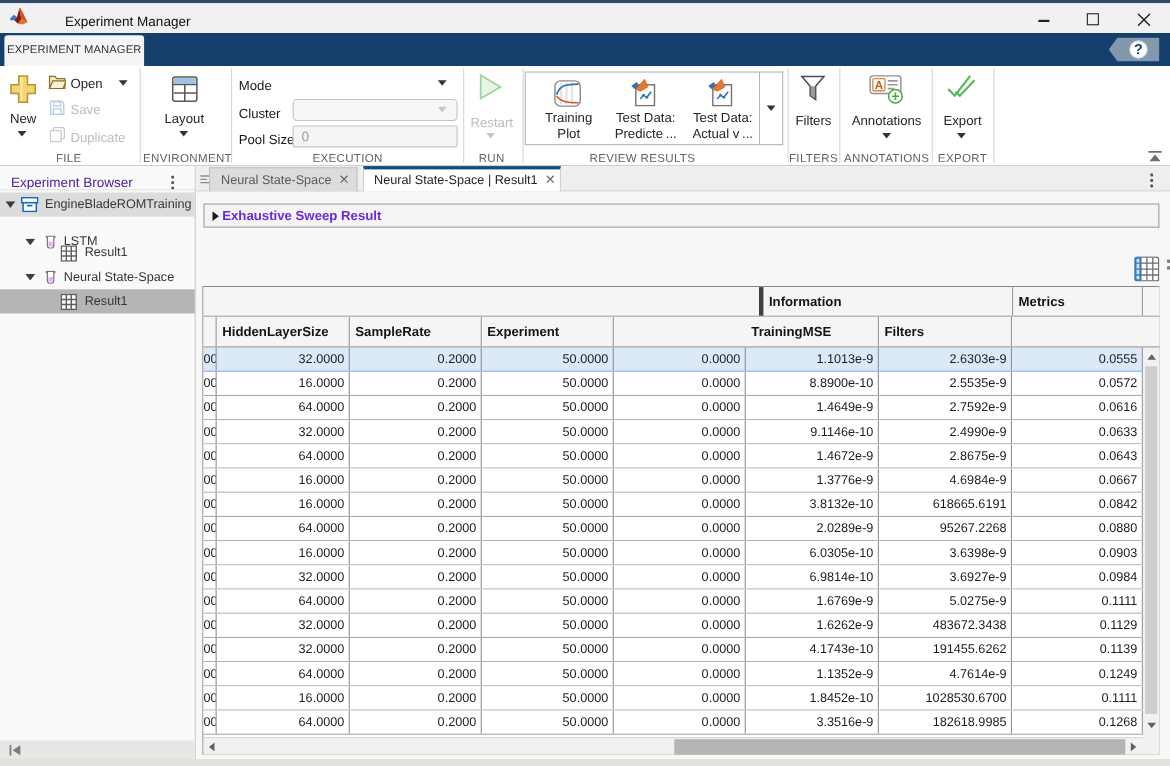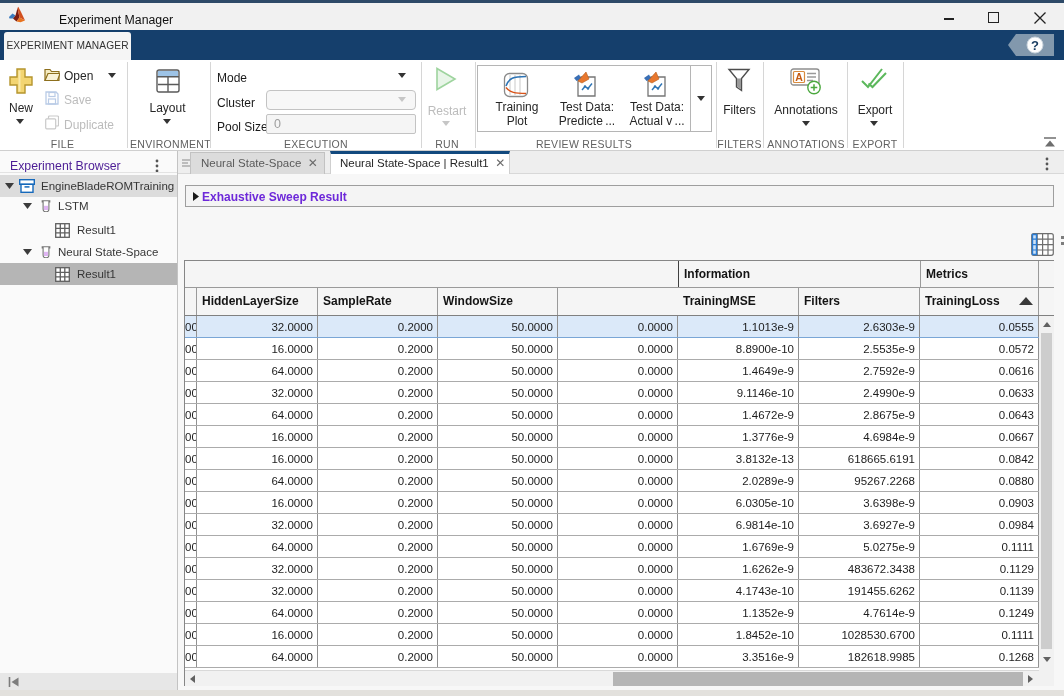--- a/index.html
+++ b/index.html
@@ -209,21 +209,21 @@
     <svg class="abs" style="left:5px;top:8px" width="9" height="6" viewBox="0 0 9 6">
         <polygon points="0,0 9,0 4.5,6" fill="#3c3c3c"></polygon>
       </svg>
     <svg class="abs" style="left:19px;top:4px" width="16" height="14" viewBox="0 0 16 14">
       <rect x="0.7" y="0.7" width="14.6" height="4.6" fill="#fff" stroke="#1669bb" stroke-width="1.4"></rect>
       <rect x="2" y="5.3" width="12" height="8" fill="#fff" stroke="#1669bb" stroke-width="1.4"></rect>
       <path d="M5.5,7.9 h5" stroke="#1669bb" stroke-width="1.5"></path>
     </svg>
     <span style="position:absolute;left:41px">EngineBladeROMTraining</span>
   </div>
-  <div class="trow-l" style="top:44px">
+  <div class="trow-l" style="top:58px">
     <svg class="abs" style="left:23px;top:8px" width="9" height="6" viewBox="0 0 9 6">
         <polygon points="0,0 9,0 4.5,6" fill="#3c3c3c"></polygon>
       </svg>
     <svg class="abs" style="left:40px;top:5px" width="12" height="12" viewBox="0 0 12 12">
       <path d="M2.2,0.7 h7.6 v1.2 h-0.9 v7.3 a2.5,2.5 0 0 1 -2.5,2.5 h-0.8 a2.5,2.5 0 0 1 -2.5,-2.5 v-7.3 h-0.9 z" fill="#fff" stroke="#767676" stroke-width="1.1"></path>
       <rect x="4" y="5.8" width="4" height="4.2" fill="#dfb5f3"></rect>
     </svg>
     <span style="position:absolute;left:58px">LSTM</span>
   </div>
   <div class="trow-l" style="top:68px">
@@ -285,36 +285,31 @@
   <path d="M1.5,1.5 h4 v20 h-4 z" fill="#cfe3f7" stroke="#2b7cd3" stroke-width="1.4"></path>
   <path d="M1.5,6.2 h4 M1.5,11.6 h4 M1.5,17 h4" stroke="#2b7cd3" stroke-width="1.2"></path>
 </svg>
 
 <div class="abs" style="left:1061px;top:236px;width:3px;height:3px;background:#7d7d7d"></div>
 <div class="abs" style="left:1061px;top:242px;width:3px;height:3px;background:#7d7d7d"></div>
 
 <div class="abs" id="tbl">
   <div id="ghead">
     <div class="hc" style="left:0;width:493px;border-right:none"></div>
-    <div class="hc" style="left:493px;width:121px;border-right:none;border-left:1px solid #404040">Information</div>
+    <div class="hc" style="left:505px;width:121px;border-right:none;border-left:4px solid #404040">Information</div>
     <div class="hc" style="left:614px;width:121px;border-right:none"></div>
     <div class="hc" style="left:735px;width:119px;border-left:1px solid #9a9a9a;border-right:1px solid #9a9a9a">Metrics</div>
   </div>
   <div id="chead">
     <div class="hc" style="left:0;width:12px"></div>
     <div class="hc" style="left:12px;width:121px">HiddenLayerSize</div>
     <div class="hc" style="left:133px;width:120px">SampleRate</div>
-    <div class="hc" style="left:253px;width:120px">WindowSize</div>
+    <div class="hc" style="left:253px;width:120px">Experiment</div>
     <div class="hc" style="left:493px;width:121px">TrainingMSE</div>
     <div class="hc" style="left:614px;width:121px">Filters</div>
-    <div class="hc" style="left:735px;width:119px">TrainingLoss
-      <svg style="position:absolute;right:5px;top:9px" width="14" height="8" viewBox="0 0 14 8">
-          <polygon points="7,0 14,8 0,8" fill="#3a3a3a"></polygon>
-        </svg>
-    </div>
   </div>
   <div class="trow sel" style="top:55px">
       <div class="c pc" style="left:0px;width:12px">00</div>
       <div class="c " style="left:12px;width:121px">32.0000</div>
       <div class="c " style="left:133px;width:120px">0.2000</div>
       <div class="c " style="left:253px;width:120px">50.0000</div>
       <div class="c " style="left:373px;width:120px">0.0000</div>
       <div class="c " style="left:493px;width:121px">1.1013e-9</div>
       <div class="c " style="left:614px;width:121px">2.6303e-9</div>
       <div class="c last" style="left:735px;width:119px">0.0555</div>
@@ -368,21 +363,21 @@
       <div class="c " style="left:493px;width:121px">1.3776e-9</div>
       <div class="c " style="left:614px;width:121px">4.6984e-9</div>
       <div class="c last" style="left:735px;width:119px">0.0667</div>
     </div>
 <div class="trow" style="top:187px">
       <div class="c pc" style="left:0px;width:12px">00</div>
       <div class="c " style="left:12px;width:121px">16.0000</div>
       <div class="c " style="left:133px;width:120px">0.2000</div>
       <div class="c " style="left:253px;width:120px">50.0000</div>
       <div class="c " style="left:373px;width:120px">0.0000</div>
-      <div class="c " style="left:493px;width:121px">3.8132e-13</div>
+      <div class="c " style="left:493px;width:121px">3.8132e-10</div>
       <div class="c " style="left:614px;width:121px">618665.6191</div>
       <div class="c last" style="left:735px;width:119px">0.0842</div>
     </div>
 <div class="trow" style="top:209px">
       <div class="c pc" style="left:0px;width:12px">00</div>
       <div class="c " style="left:12px;width:121px">64.0000</div>
       <div class="c " style="left:133px;width:120px">0.2000</div>
       <div class="c " style="left:253px;width:120px">50.0000</div>
       <div class="c " style="left:373px;width:120px">0.0000</div>
       <div class="c " style="left:493px;width:121px">2.0289e-9</div>

